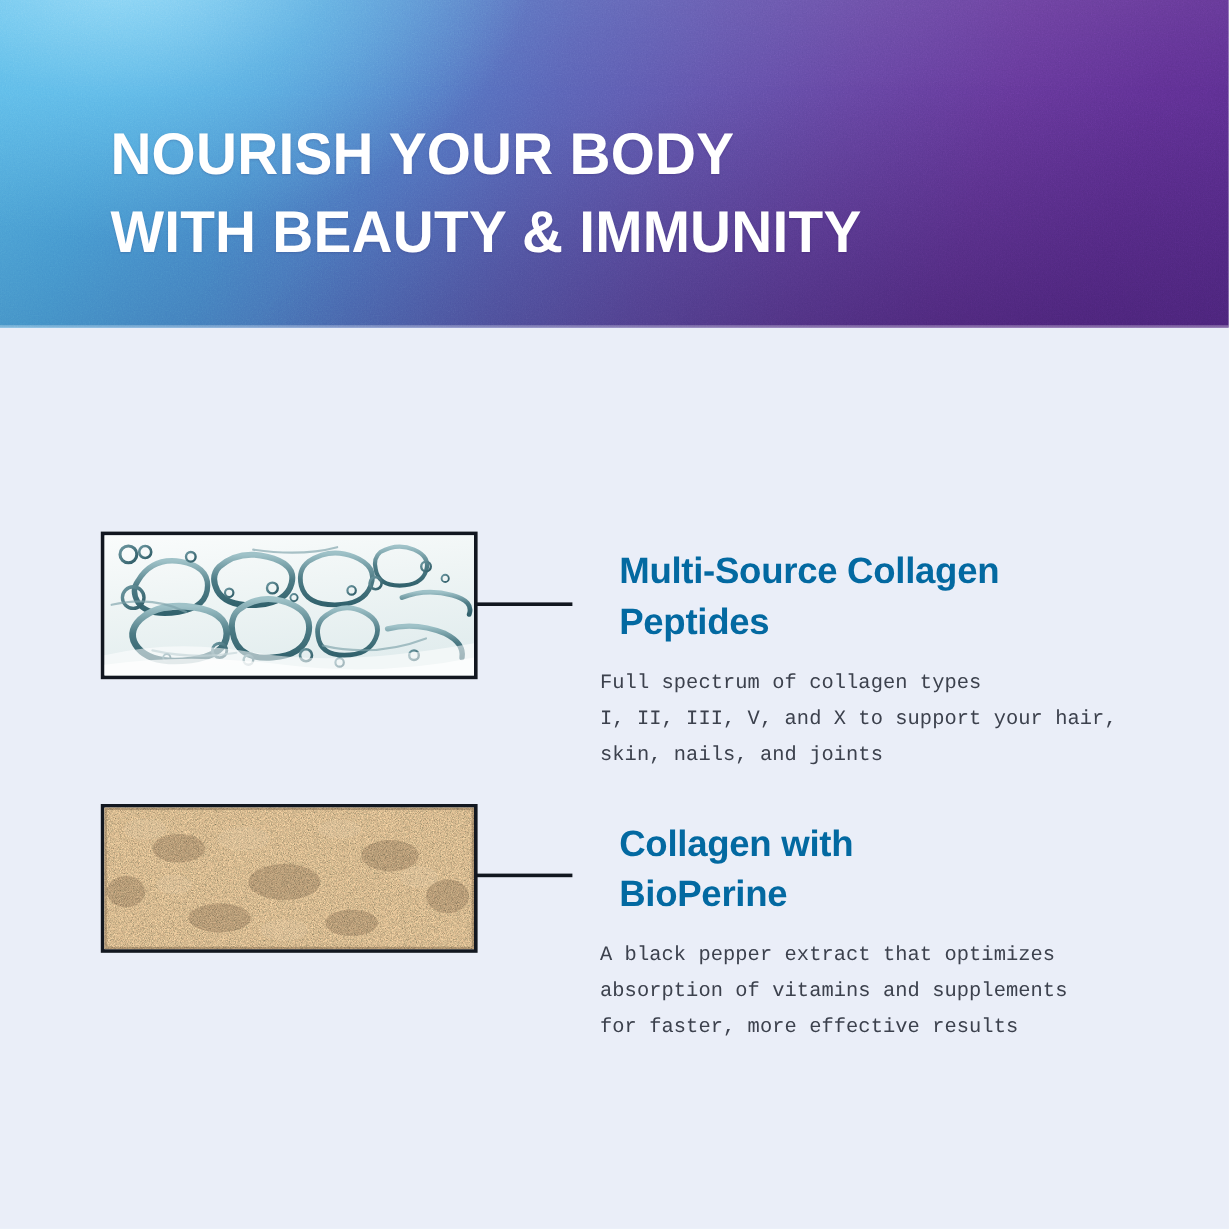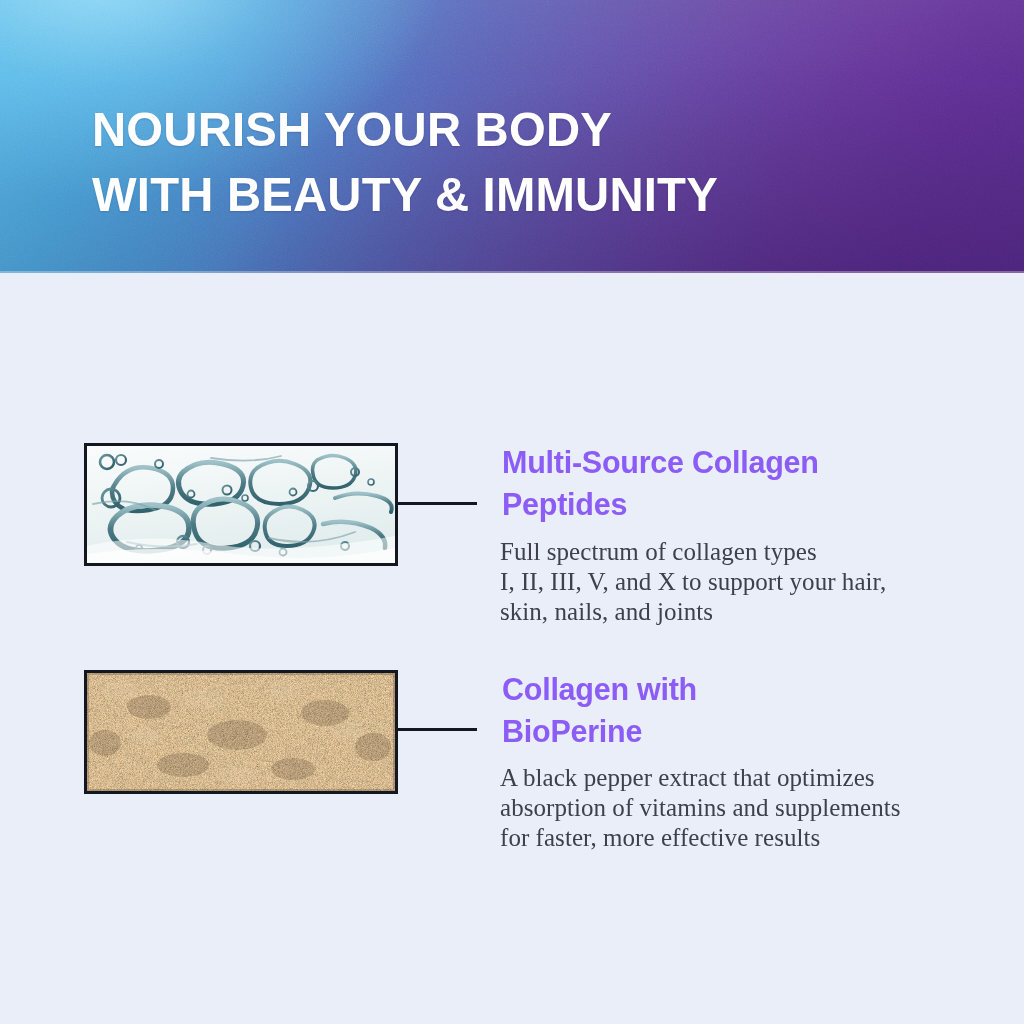--- a/index.html
+++ b/index.html
@@ -121,36 +121,36 @@
   #feature-1 .connector { top: 58px; }
 
   .feature-text {
     position: absolute;
     left: 500px;
     top: -4px;
     width: 500px;
   }
 
   .feature-heading {
-    margin: 2px;
-    color: #8b5cf6;
+    margin: 16px;
+    color: #0369a1;
     font-family: "Liberation Sans", sans-serif;
     font-weight: bold;
     font-size: 30.5px;
     line-height: 42px;
     letter-spacing: -0.25px;
     white-space: pre-line;
   }
 
   .feature-body {
     margin: 12px 0 0 0;
     color: #3c414d;
-    font-family: Liberation Serif, serif;
+    font-family: Liberation Mono, monospace;
     font-weight: normal;
-    font-size: 25px;
+    font-size: 17px;
     line-height: 30px;
     letter-spacing: 0.05px;
     white-space: pre-line;
   }
   #feature-1 .feature-body { margin-top: 11px; }
 </style>
 </head>
 <body>
 
 <div id="infographic">

